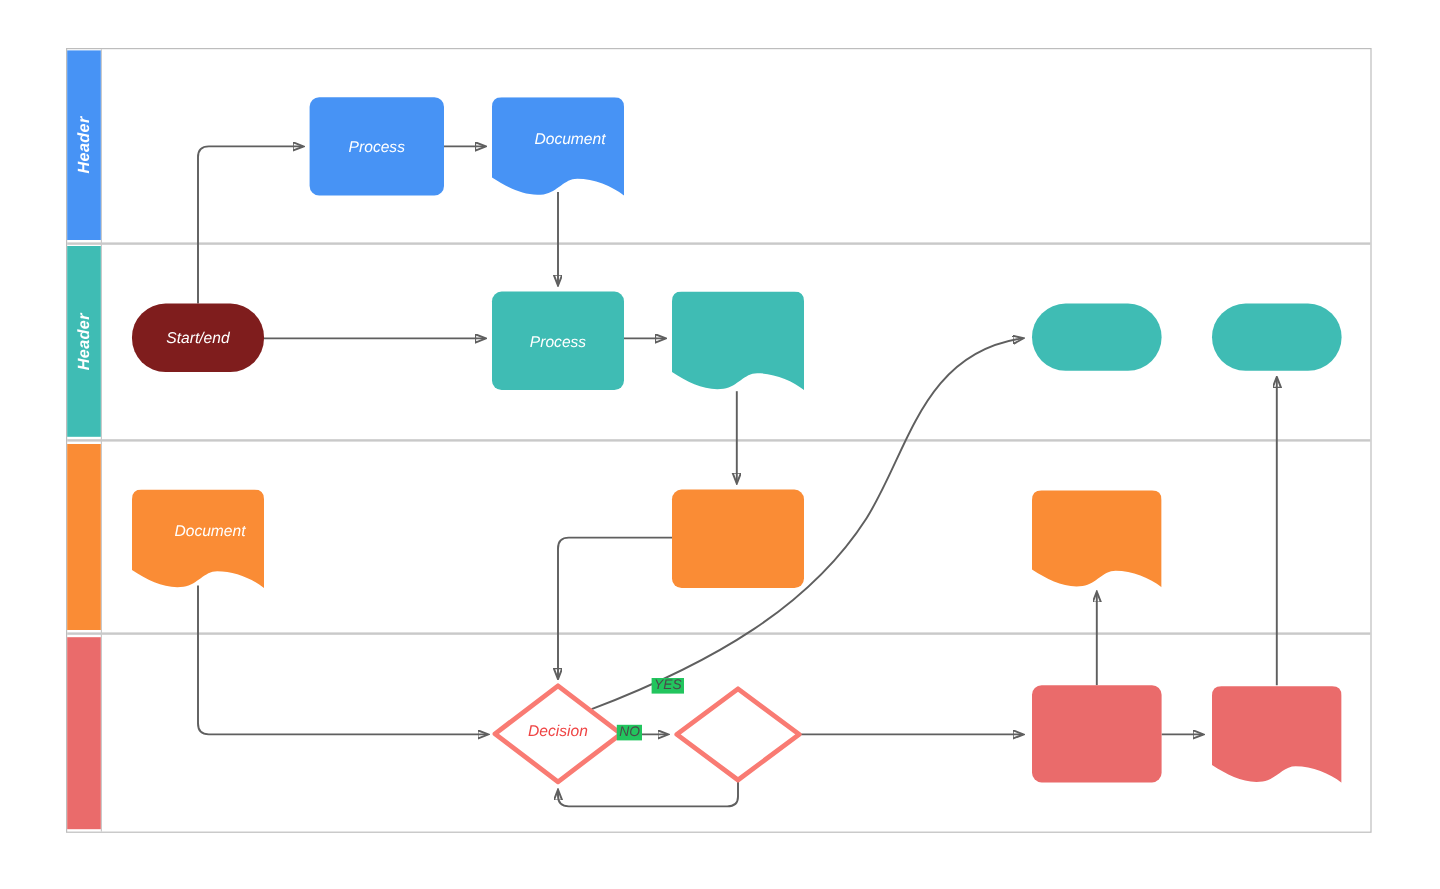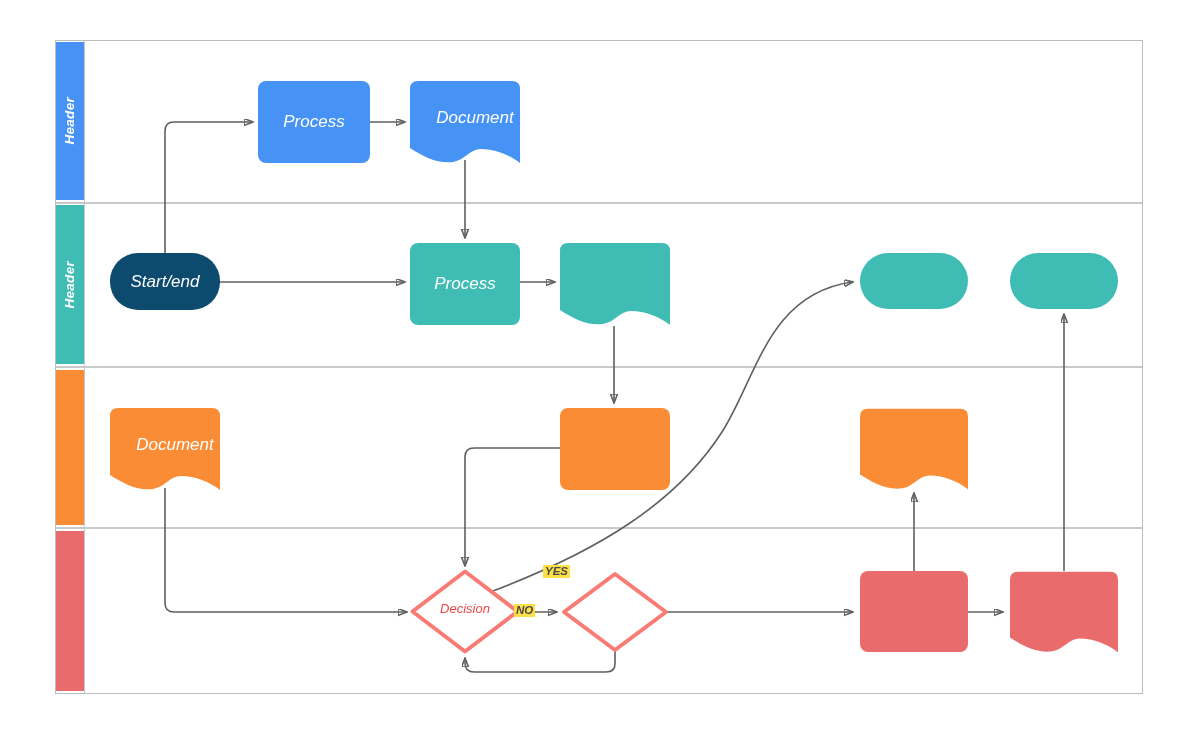--- a/index.html
+++ b/index.html
@@ -25,40 +25,40 @@
   }
   
   .shape{position:absolute;box-sizing:border-box;}
   .rect{
     border-radius:8px;display:flex;align-items:center;justify-content:center;
   }
   .pill{
     border-radius:28px;display:flex;align-items:center;justify-content:center;
   }
   .shape-label{
-    color:#ffffff;font-size:17px;font-style:italic;text-align:center;
+    color:#ffffff;font-size:13px;font-style:italic;text-align:center;
   }
   .doc{position:absolute;}
   .doc svg{display:block;}
   .doc .shape-label{
     position:absolute;left:0;right:0;top:27px;text-align:center;padding-left:20px;
   }
   .diamond{position:absolute;}
   .diamond svg{display:block;overflow:visible;}
   .diamond .shape-label{
     position:absolute;left:0;right:0;top:0;bottom:6px;
     display:flex;align-items:center;justify-content:center;
     color:#ef4444;font-style:italic;font-size:13px;
   }
   
   #edges{position:absolute;left:0;top:0;}
   #edges path{fill:none;stroke:#5f5f5f;stroke-width:1.6px;}
   .edge-label{
-    position:absolute;background:#fde047;color:#4a4a4a;
-    font-size:11.5px;font-weight:bold;font-style:italic;
+    position:absolute;background:#22c55e;color:#4a4a4a;
+    font-size:11.5px;font-weight:normal;font-style:italic;
     padding:0 2px;line-height:13px;
   }
 </style>
 </head>
 <body>
 
 <div id="canvas">
 
   <div class="swimlane-table">
     <div class="h-div" style="top:161px;"></div>
@@ -106,21 +106,21 @@
   <div class="shape rect" style="left:258px;top:81px;width:112px;height:82px;background:#4793F5;">
     <span class="shape-label">Process</span>
   </div>
   <div class="doc" style="left:410px;top:81px;width:110px;height:86px;">
     <svg width="110" height="86" viewBox="0 0 110 86">
       <path d="M8,0 H102 Q110,0 110,8 V82 C100,74 85,68 71,68 C60,68 55,79 43,81 C28,83 14,76 0,67 L0,8 Q0,0 8,0 Z" fill="#4793F5"></path>
     </svg>
     <span class="shape-label">Document</span>
   </div>
 
-  <div class="shape pill" style="left:110px;top:253px;width:110px;height:57px;background:#0c4a6e;">
+  <div class="shape pill" style="left:110px;top:253px;width:110px;height:57px;background:#7f1d1d;">
     <span class="shape-label">Start/end</span>
   </div>
   <div class="shape rect" style="left:410px;top:243px;width:110px;height:82px;background:#3FBCB4;">
     <span class="shape-label">Process</span>
   </div>
   <div class="doc" style="left:560px;top:243px;width:110px;height:86px;">
     <svg width="110" height="86" viewBox="0 0 110 86">
       <path d="M8,0 H102 Q110,0 110,8 V82 C100,74 85,68 71,68 C60,68 55,79 43,81 C28,83 14,76 0,67 L0,8 Q0,0 8,0 Z" fill="#3FBCB4"></path>
     </svg>
   </div>

